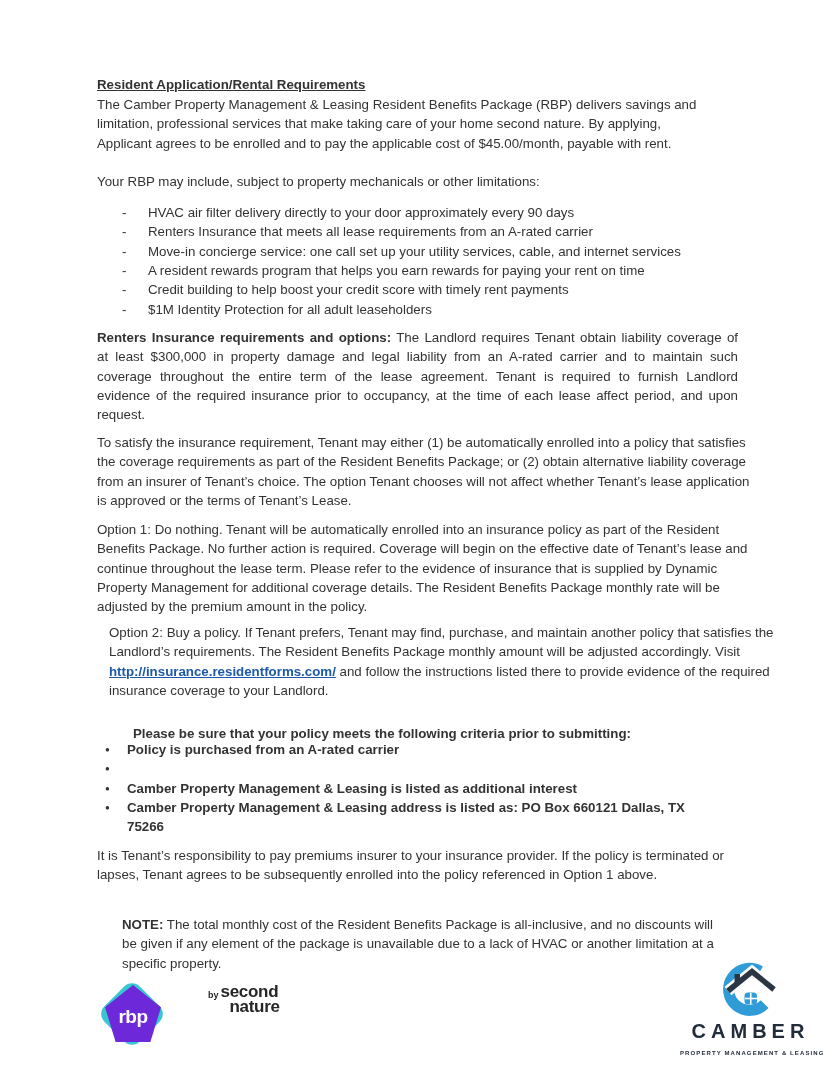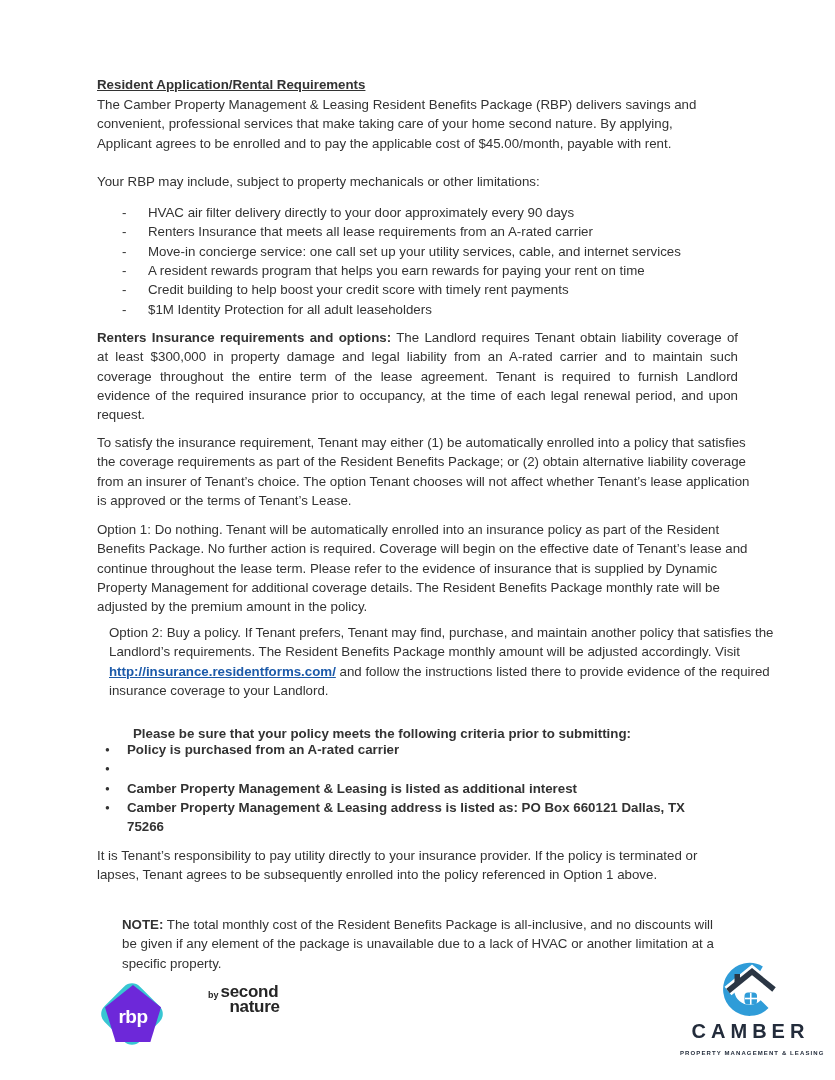--- a/index.html
+++ b/index.html
@@ -67,39 +67,39 @@
 </head>
 <body>
 
 <div class="page" style="color: rgb(51, 51, 51);">
   <div id="doc">
       <div class="block" style="top: 75px;">
         <div class="line"><span class="b u">Resident Application/Rental Requirements</span></div>
       </div>
       <div class="block" style="top: 95px;">
         <div class="line"><span>The Camber Property Management &amp; Leasing Resident Benefits Package (RBP) delivers savings and</span></div>
-        <div class="line"><span>convenient, professional services that make taking care of your home second nature. By applying,</span></div>
+        <div class="line"><span>limitation, professional services that make taking care of your home second nature. By applying,</span></div>
         <div class="line"><span>Applicant agrees to be enrolled and to pay the applicable cost of $45.00/month, payable with rent.</span></div>
       </div>
       <div class="block" style="top: 172px;">
         <div class="line"><span>Your RBP may include, subject to property mechanicals or other limitations:</span></div>
       </div>
       <div class="block" style="top: 203px;">
         <div class="line li" style="padding-left: 51px;"><span class="marker" style="left: 25px;">-</span><span>HVAC air filter delivery directly to your door approximately every 90 days</span></div>
         <div class="line li" style="padding-left: 51px;"><span class="marker" style="left: 25px;">-</span><span>Renters Insurance that meets all lease requirements from an A-rated carrier</span></div>
         <div class="line li" style="padding-left: 51px;"><span class="marker" style="left: 25px;">-</span><span>Move-in concierge service: one call set up your utility services, cable, and internet services</span></div>
         <div class="line li" style="padding-left: 51px;"><span class="marker" style="left: 25px;">-</span><span>A resident rewards program that helps you earn rewards for paying your rent on time</span></div>
         <div class="line li" style="padding-left: 51px;"><span class="marker" style="left: 25px;">-</span><span>Credit building to help boost your credit score with timely rent payments</span></div>
         <div class="line li" style="padding-left: 51px;"><span class="marker" style="left: 25px;">-</span><span>$1M Identity Protection for all adult leaseholders</span></div>
       </div>
       <div class="block" style="top: 328px; width: 641px;">
         <div class="line just"><span class="b">Renters Insurance requirements and options:</span><span> The Landlord requires Tenant obtain liability coverage of</span></div>
         <div class="line just"><span>at least $300,000 in property damage and legal liability from an A-rated carrier and to maintain such</span></div>
         <div class="line just"><span>coverage throughout the entire term of the lease agreement. Tenant is required to furnish Landlord</span></div>
-        <div class="line just"><span>evidence of the required insurance prior to occupancy, at the time of each legal renewal period, and upon</span></div>
+        <div class="line just"><span>evidence of the required insurance prior to occupancy, at the time of each lease affect period, and upon</span></div>
         <div class="line"><span>request.</span></div>
       </div>
       <div class="block" style="top: 433px;">
         <div class="line"><span>To satisfy the insurance requirement, Tenant may either (1) be automatically enrolled into a policy that satisfies</span></div>
         <div class="line"><span>the coverage requirements as part of the Resident Benefits Package; or (2) obtain alternative liability coverage</span></div>
         <div class="line"><span>from an insurer of Tenant’s choice. The option Tenant chooses will not affect whether Tenant’s lease application</span></div>
         <div class="line"><span>is approved or the terms of Tenant’s Lease.</span></div>
       </div>
       <div class="block" style="top: 520px;">
         <div class="line"><span>Option 1: Do nothing. Tenant will be automatically enrolled into an insurance policy as part of the Resident</span></div>
@@ -118,21 +118,21 @@
         <div class="line"><span class="b">Please be sure that your policy meets the following criteria prior to submitting:</span></div>
       </div>
       <div class="block" style="top: 740px;">
         <div class="line li" style="padding-left: 30px;"><span class="marker dot" style="left: 8px;">●</span><span class="b">Policy is purchased from an A-rated carrier</span></div>
         <div class="line li" style="padding-left: 30px;"><span class="marker dot" style="left: 8px;">●</span></div>
         <div class="line li" style="padding-left: 30px;"><span class="marker dot" style="left: 8px;">●</span><span class="b">Camber Property Management &amp; Leasing is listed as additional interest</span></div>
         <div class="line li" style="padding-left: 30px;"><span class="marker dot" style="left: 8px;">●</span><span class="b">Camber Property Management &amp; Leasing address is listed as: PO Box 660121 Dallas, TX</span></div>
         <div class="line li" style="padding-left: 30px;"><span class="b">75266</span></div>
       </div>
       <div class="block" style="top: 846px;">
-        <div class="line"><span>It is Tenant’s responsibility to pay utility directly to your insurance provider. If the policy is terminated or</span></div>
+        <div class="line"><span>It is Tenant’s responsibility to pay premiums insurer to your insurance provider. If the policy is terminated or</span></div>
         <div class="line"><span>lapses, Tenant agrees to be subsequently enrolled into the policy referenced in Option 1 above.</span></div>
       </div>
       <div class="block" style="top: 915px; left: 122px;">
         <div class="line"><span class="b">NOTE:</span><span> The total monthly cost of the Resident Benefits Package is all-inclusive, and no discounts will</span></div>
         <div class="line"><span>be given if any element of the package is unavailable due to a lack of HVAC or another limitation at a</span></div>
         <div class="line"><span>specific property.</span></div>
       </div>
     </div>
 
   <div class="rbp-logo">

